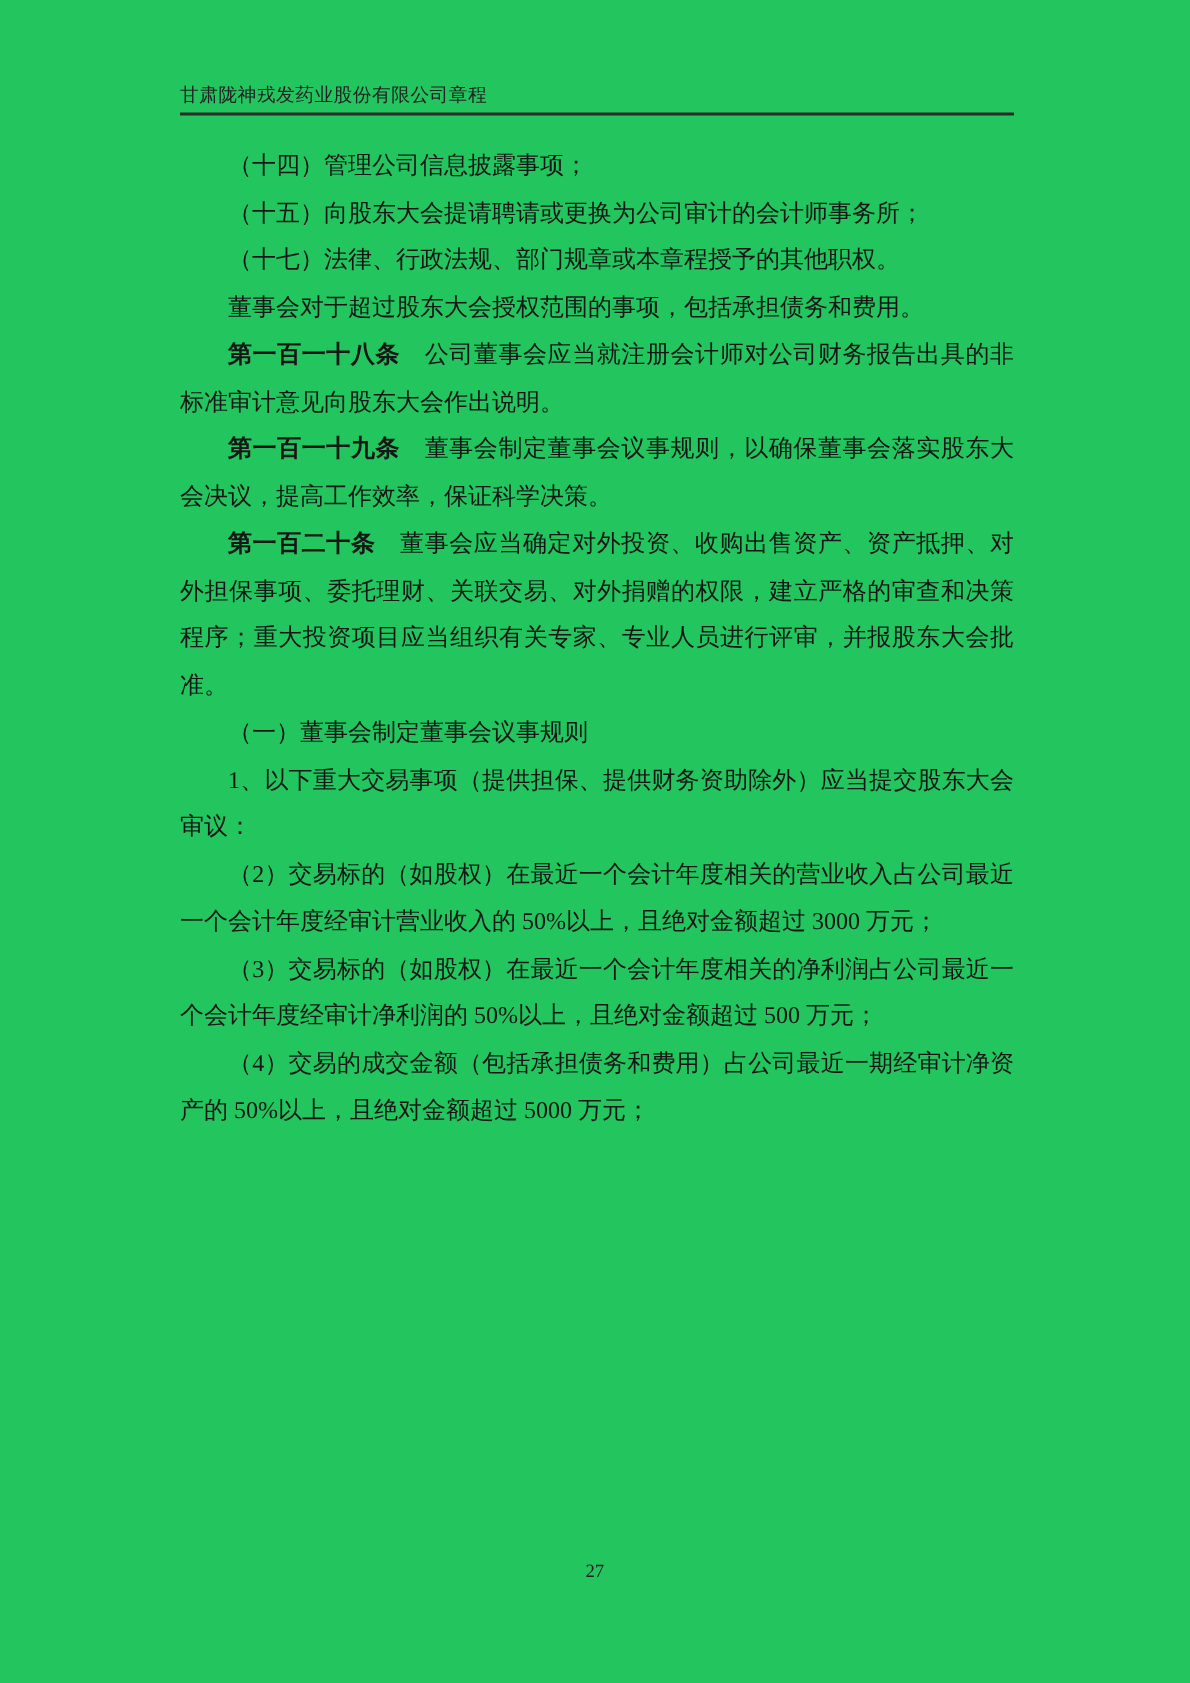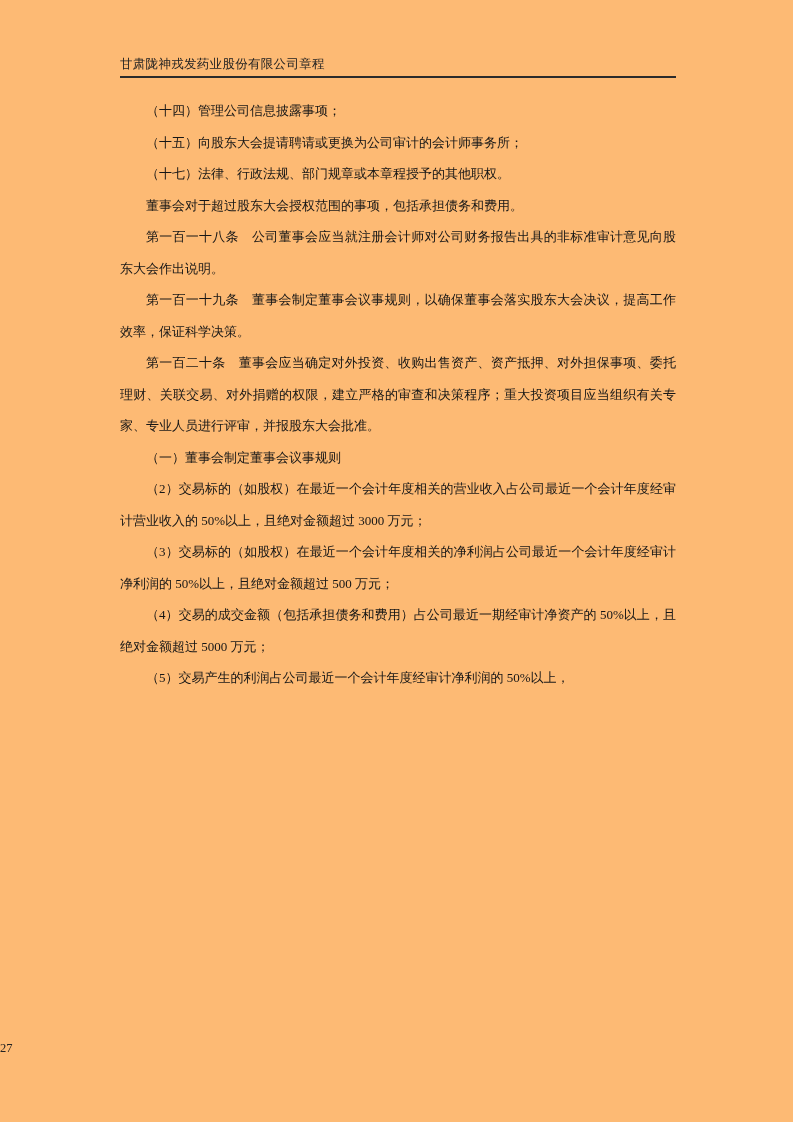--- a/index.html
+++ b/index.html
@@ -4,21 +4,21 @@
 <style>
   html, body {
     margin: 0;
     padding: 0;
     background: #ffffff;
   }
   .page {
     position: relative;
     width: 793px;
     height: 1122px;
-    background: #fdba74;
+    background: #22c55e;
     overflow: hidden;
     font-family: "Liberation Serif", "DejaVu Serif", serif;
     color: #1a1a1a;
   }
   .doc-header {
     position: absolute;
     left: 120px;
     top: 54px;
     width: 556px;
     border-bottom: 2px solid #2b2b2b;
@@ -28,38 +28,39 @@
     font-size: 12.5px;
     letter-spacing: 0.3px;
     color: #222222;
     white-space: nowrap;
   }
   .doc-body {
     position: absolute;
     left: 120px;
     top: 95px;
     width: 556px;
-    font-size: 13px;
+    font-size: 16px;
     line-height: 31.5px;
     text-align: justify;
     color: #161616;
   }
   .doc-body p {
     margin: 0;
     padding: 0;
     text-indent: 2em;
   }
   .doc-body b {
-    font-weight: normal;
+    font-weight: bold;
   }
   .doc-footer {
     position: absolute;
     left: 0;
     top: 1038px;
     width: 793px;
+    text-align: center;
   }
   .doc-footer .page-num {
     font-size: 12.5px;
     color: #222222;
   }
 </style>
 </head>
 <body>
 
 <div class="page">
@@ -80,28 +81,28 @@
 
 
   <p><b>第一百一十八条</b><span>　公司董事会应当就注册会计师对公司财务报告出具的非标准审计意见向股东大会作出说明。</span></p>
 
   <p><b>第一百一十九条</b><span>　董事会制定董事会议事规则，以确保董事会落实股东大会决议，提高工作效率，保证科学决策。</span></p>
 
   <p><b>第一百二十条</b><span>　董事会应当确定对外投资、收购出售资产、资产抵押、对外担保事项、委托理财、关联交易、对外捐赠的权限，建立严格的审查和决策程序；重大投资项目应当组织有关专家、专业人员进行评审，并报股东大会批准。</span></p>
 
   <p><span>（一）董事会制定董事会议事规则</span></p>
 
+  <p><span>1、以下重大交易事项（提供担保、提供财务资助除外）应当提交股东大会审议：</span></p>
 
 
   <p><span>（2）交易标的（如股权）在最近一个会计年度相关的营业收入占公司最近一个会计年度经审计营业收入的 50%以上，且绝对金额超过 3000 万元；</span></p>
 
   <p><span>（3）交易标的（如股权）在最近一个会计年度相关的净利润占公司最近一个会计年度经审计净利润的 50%以上，且绝对金额超过 500 万元；</span></p>
 
   <p><span>（4）交易的成交金额（包括承担债务和费用）占公司最近一期经审计净资产的 50%以上，且绝对金额超过 5000 万元；</span></p>
 
-  <p><span>（5）交易产生的利润占公司最近一个会计年度经审计净利润的  50%以上，</span></p>
 </div>
 
   <div class="doc-footer">
     <span class="page-num">27</span>
   </div>
 
 </div>
 
 </body></html>

